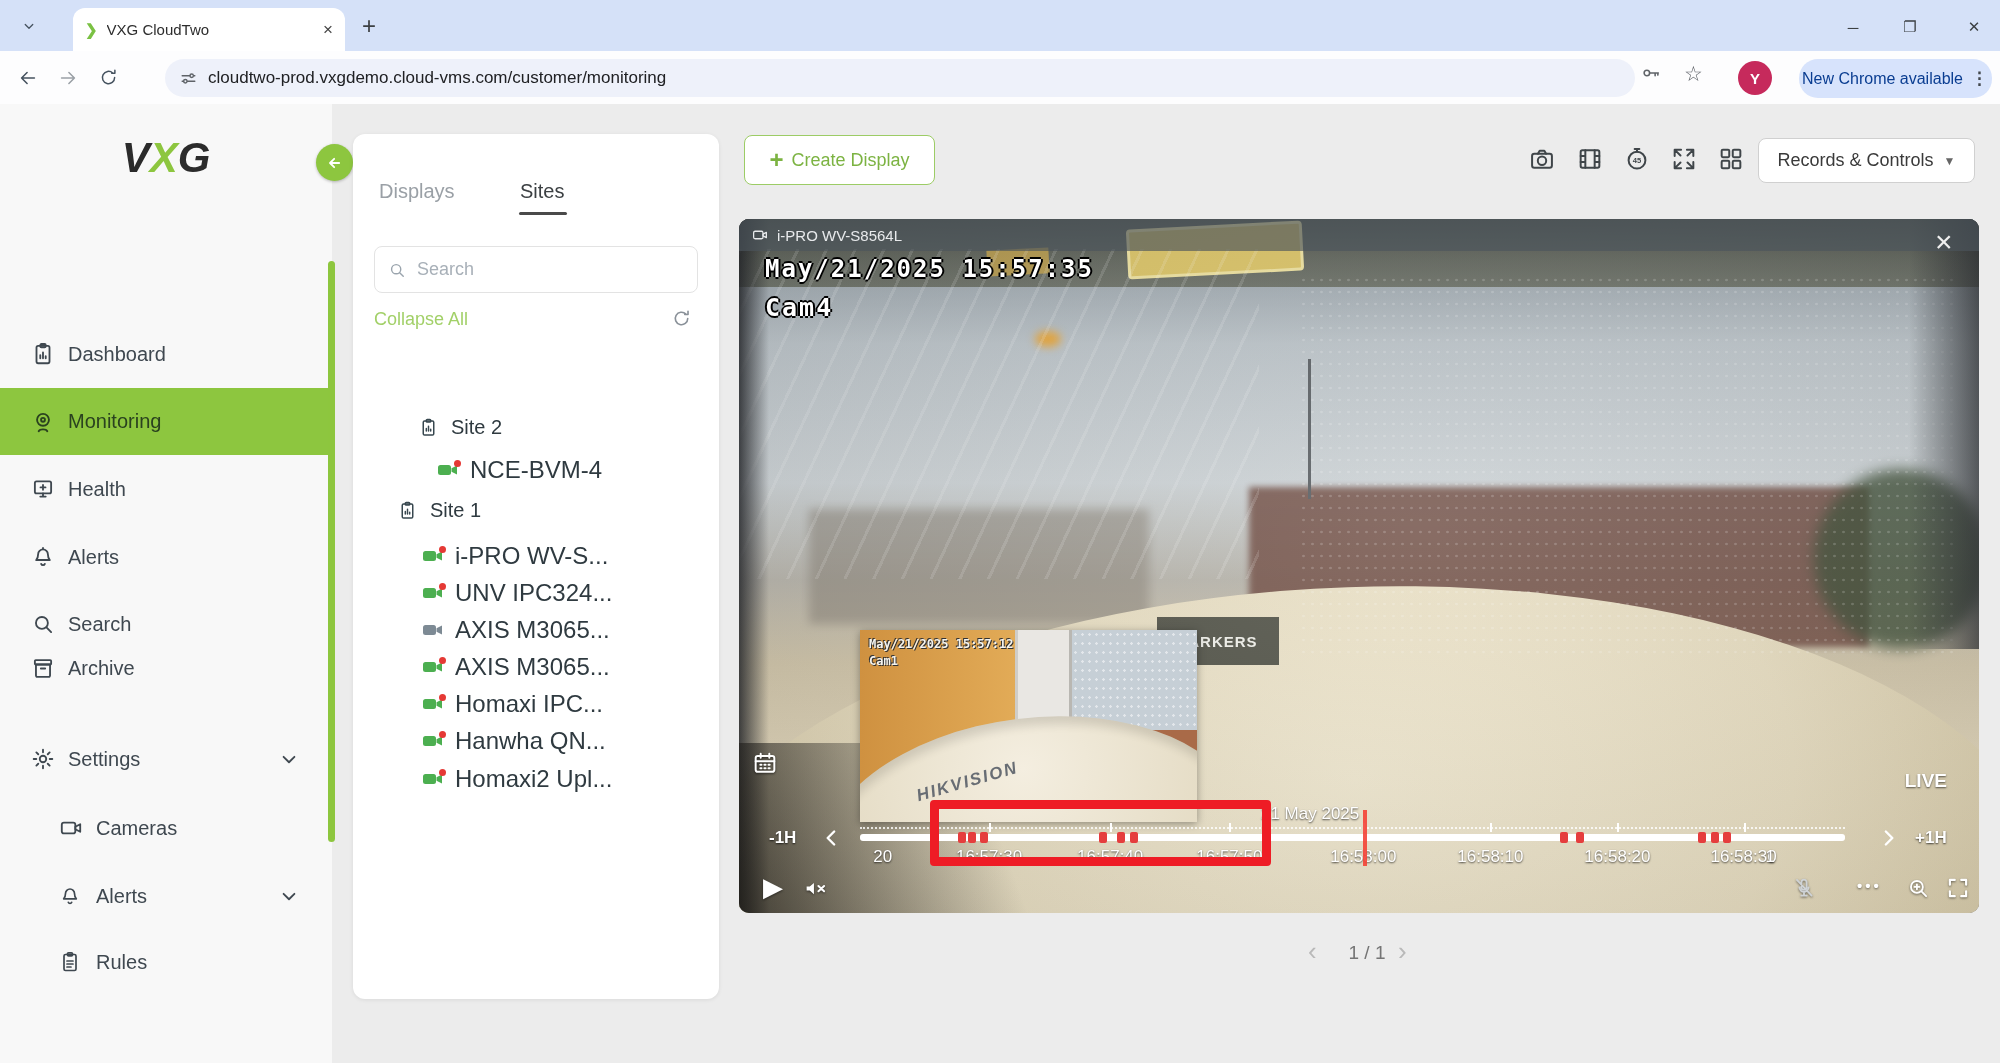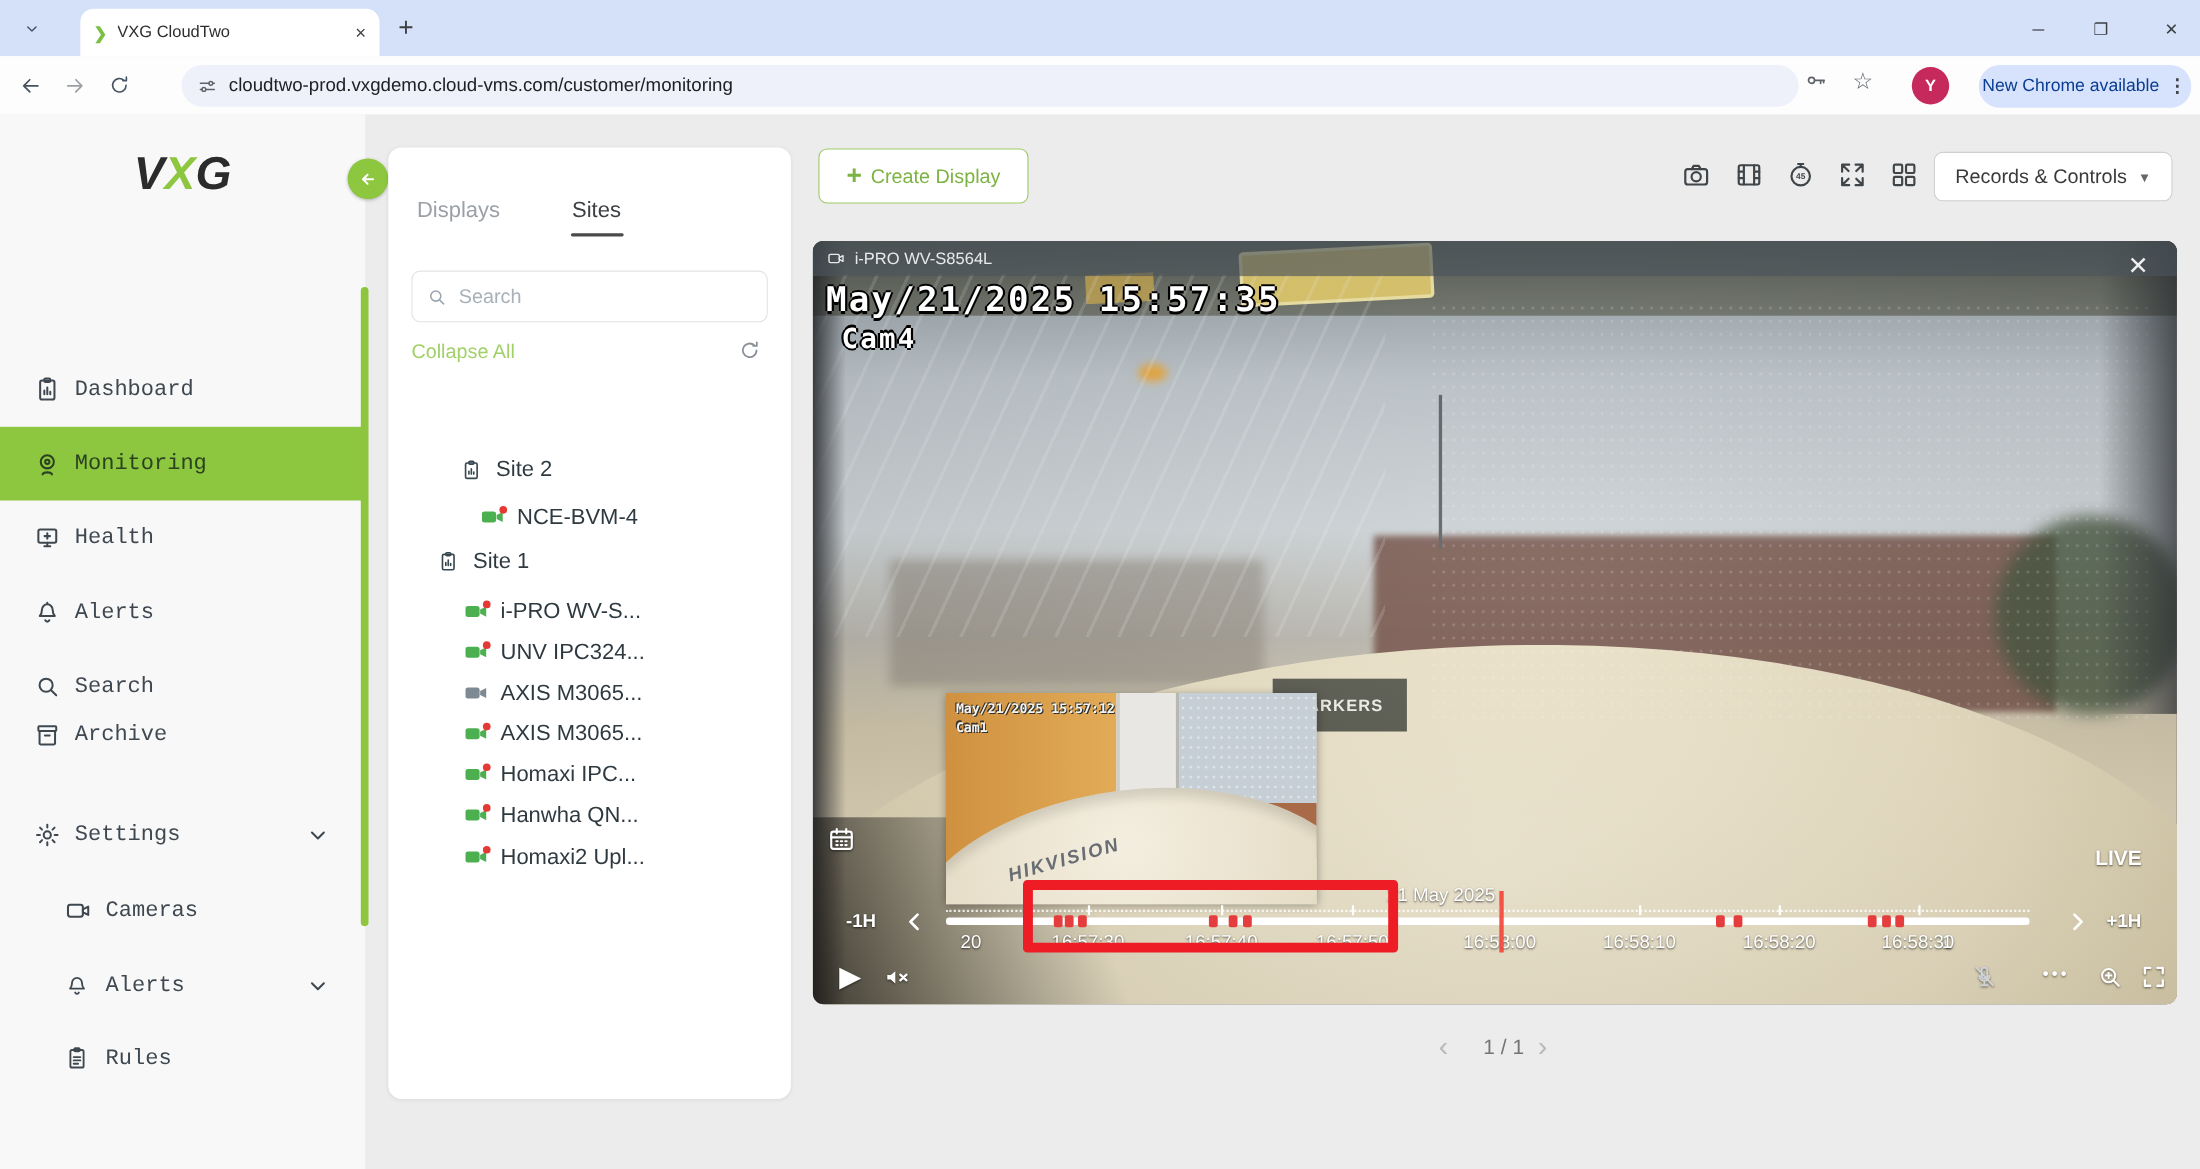--- a/index.html
+++ b/index.html
@@ -26,41 +26,41 @@
   .chrome-pill { left:1799px; top:59px; width:193px; height:39px; background:#d7e3fc; border-radius:19px; display:flex; align-items:center; justify-content:center; gap:8px; font-size:16px; color:#0a3d91; }
   .pill-dots { color:#41464b; font-size:17px; font-weight:bold; letter-spacing:1px; }
 
   
   .sidebar { left:0; top:104px; width:332px; height:959px; background:#f8f8f8; }
   .logo { left:0; top:30px; width:332px; text-align:center; font-size:42px; font-weight:900; font-style:italic; letter-spacing:0px; color:#2b2b2b; }
   .logo b { color:#8dc63f; }
   .nav-wrap { left:0; top:110px; width:332px; height:793px; overflow:hidden; position:absolute; }
   .nav-item { left:0; width:332px; height:54px; display:flex; align-items:center; color:#3f4850; cursor:pointer; }
   .nav-item .nav-icn { position:absolute; left:30px; width:26px; }
-  .nav-item .nav-lbl { position:absolute; left:68px; font-size:20px;font-family:Liberation Mono, monospace; }
+  .nav-item .nav-lbl { position:absolute; left:68px; font-size:20px; }
   .nav-item.sub .nav-icn { left:58px; }
   .nav-item.sub .nav-lbl { left:96px; }
   .nav-item.active { background:#8dc63f; color:#2a421f; height:67px; }
   .nav-chev { position:absolute; left:276px; width:26px; color:#3f4850; }
   .side-accent { left:328px; top:261px; width:7px; height:581px; background:#8dc63e; border-radius:4px; }
   .collapse-btn { left:316px; top:144px; width:37px; height:37px; border-radius:50%; background:#8dc63f; color:#fff; display:flex; align-items:center; justify-content:center; box-shadow:0 1px 3px rgba(0,0,0,.25); }
 
   
   .panel { left:353px; top:134px; width:366px; height:865px; background:#fff; border-radius:12px; box-shadow:0 1px 4px rgba(0,0,0,.08); }
   .ptab { top:46px; font-size:20px; color:#9aa0a6; cursor:pointer; }
   .ptab.on { color:#3c4043; }
   .ptab-line { left:166px; top:78px; width:48px; height:3px; background:#4a4a4a; border-radius:2px; }
   .searchbox { left:21px; top:112px; width:324px; height:47px; border:1.5px solid #e3e3e3; border-radius:8px; display:flex; align-items:center; padding:0 12px; gap:10px; background:#fff; color:#9aa4ad; }
   .searchbox input { border:0; outline:0; font-size:18px; color:#37474f; width:240px; font-family:inherit; background:transparent; }
   .searchbox input::placeholder { color:#a8b0b8; }
   .collapse-all { left:21px; top:175px; font-size:18px; color:#a2d068; cursor:pointer; }
   .refresh { left:317px; top:173px; color:#8a9199; cursor:pointer; }
   .t-row { left:0; width:366px; height:36px; display:flex; align-items:center; color:#2f3a40; cursor:pointer; }
   .t-icn { position:absolute; color:#37474f; }
-  .t-lbl { position:absolute; font-size:20px; }
+  .t-lbl { position:absolute; font-size:24px; }
   .cam-glyph { position:absolute; width:22px; height:16px; }
   .cam-dot { position:absolute; width:7px; height:7px; border-radius:50%; background:#e53935; }
 
   
   .create-btn { left:744px; top:135px; width:191px; height:50px; border:1.5px solid #9ccc65; border-radius:8px; background:#fff; color:#7cb342; font-size:18px; display:flex; align-items:center; justify-content:center; gap:8px; cursor:pointer; }
   .create-plus { font-size:24px; font-weight:bold; line-height:20px; }
   .mt-ico { top:145px; width:28px; height:28px; color:#3f4549; cursor:pointer; }
   .records-btn { left:1758px; top:138px; width:217px; height:45px; border:1.5px solid #d0d0d0; border-radius:8px; background:#fff; color:#3a3a3a; font-size:18px; display:flex; align-items:center; justify-content:center; gap:10px; cursor:pointer; }
   .caret { font-size:12px; color:#666; }
 
@@ -80,21 +80,21 @@
   .sign { left:418px; top:398px; width:122px; height:48px; background:rgba(57,60,52,.85); color:#f0f0ea; display:flex; align-items:center; justify-content:center; font-size:15px; font-weight:bold; letter-spacing:1px; }
   .streaks { left:0; top:30px; width:520px; height:330px; background:repeating-linear-gradient(115deg,rgba(255,255,255,.14) 0 3px,transparent 3px 26px); }
   .rain { left:560px; top:55px; width:660px; height:380px; background-image:radial-gradient(circle,rgba(255,255,255,.35) 1px,transparent 1.6px); background-size:9px 12px; opacity:.55; }
   .edge-l { left:0; top:0; width:30px; height:100%; background:linear-gradient(90deg,rgba(35,37,41,.85),transparent); }
   .edge-r { right:0; top:0; width:70px; height:430px; background:linear-gradient(270deg,rgba(40,43,47,.75),transparent); }
   .corner-dark { left:0; bottom:0; width:420px; height:170px; background:linear-gradient(70deg,rgba(32,30,26,.8),transparent 60%); }
   .haze { inset:0; background:radial-gradient(ellipse at 55% 45%,rgba(255,255,255,.10),rgba(0,0,0,.08) 95%); }
 
   .cam-strip { left:0; top:0; width:100%; height:32px; background:rgba(75,84,92,.65); display:flex; align-items:center; gap:8px; padding:0 12px; color:#e8eaec; font-size:15px; z-index:3; }
   .osd { font-family:"DejaVu Sans Mono",monospace; font-weight:bold; color:#fff; text-shadow:-2px 0 #000,2px 0 #000,0 -2px #000,0 2px #000; z-index:3; letter-spacing:2px; }
-  .osd-dt { left:12px; top:36px; font-size:31px; }
+  .osd-dt { left:26px; top:36px; font-size:24px; }
   .osd-cam { left:26px; top:74px; font-size:25px; }
   .pclose { left:1196px; top:8px; color:#f0f0f0; font-size:30px; z-index:6; cursor:pointer; line-height:30px; }
   .live { right:32px; top:551px; color:#fff; font-size:19px; font-weight:800; z-index:6; text-shadow:0 1px 2px rgba(0,0,0,.6); }
   .cal { left:12px; top:530px; width:28px; color:#fff; z-index:6; filter:drop-shadow(0 1px 1px rgba(0,0,0,.6)); cursor:pointer; }
 
   .thumb { left:121px; top:411px; width:337px; height:192px; z-index:4; overflow:hidden; background:#d8d3c8; box-shadow:0 2px 8px rgba(0,0,0,.35); }
   .th-wallL { left:0; top:0; width:46%; height:100%; background:linear-gradient(90deg,#cf9140,#e2ab57); }
   .th-door { left:46%; top:0; width:17%; height:100%; background:#e9e7e3; border-left:3px solid #cfcdc8; border-right:3px solid #b9b7b2; }
   .th-wallR { left:63%; top:0; width:37%; height:100%; background:#c6cfd6; background-image:radial-gradient(circle,rgba(255,255,255,.5) 1px,transparent 1.5px); background-size:7px 9px; }
   .th-brick { left:84%; top:52%; width:16%; height:26%; background:#a96a48; }

